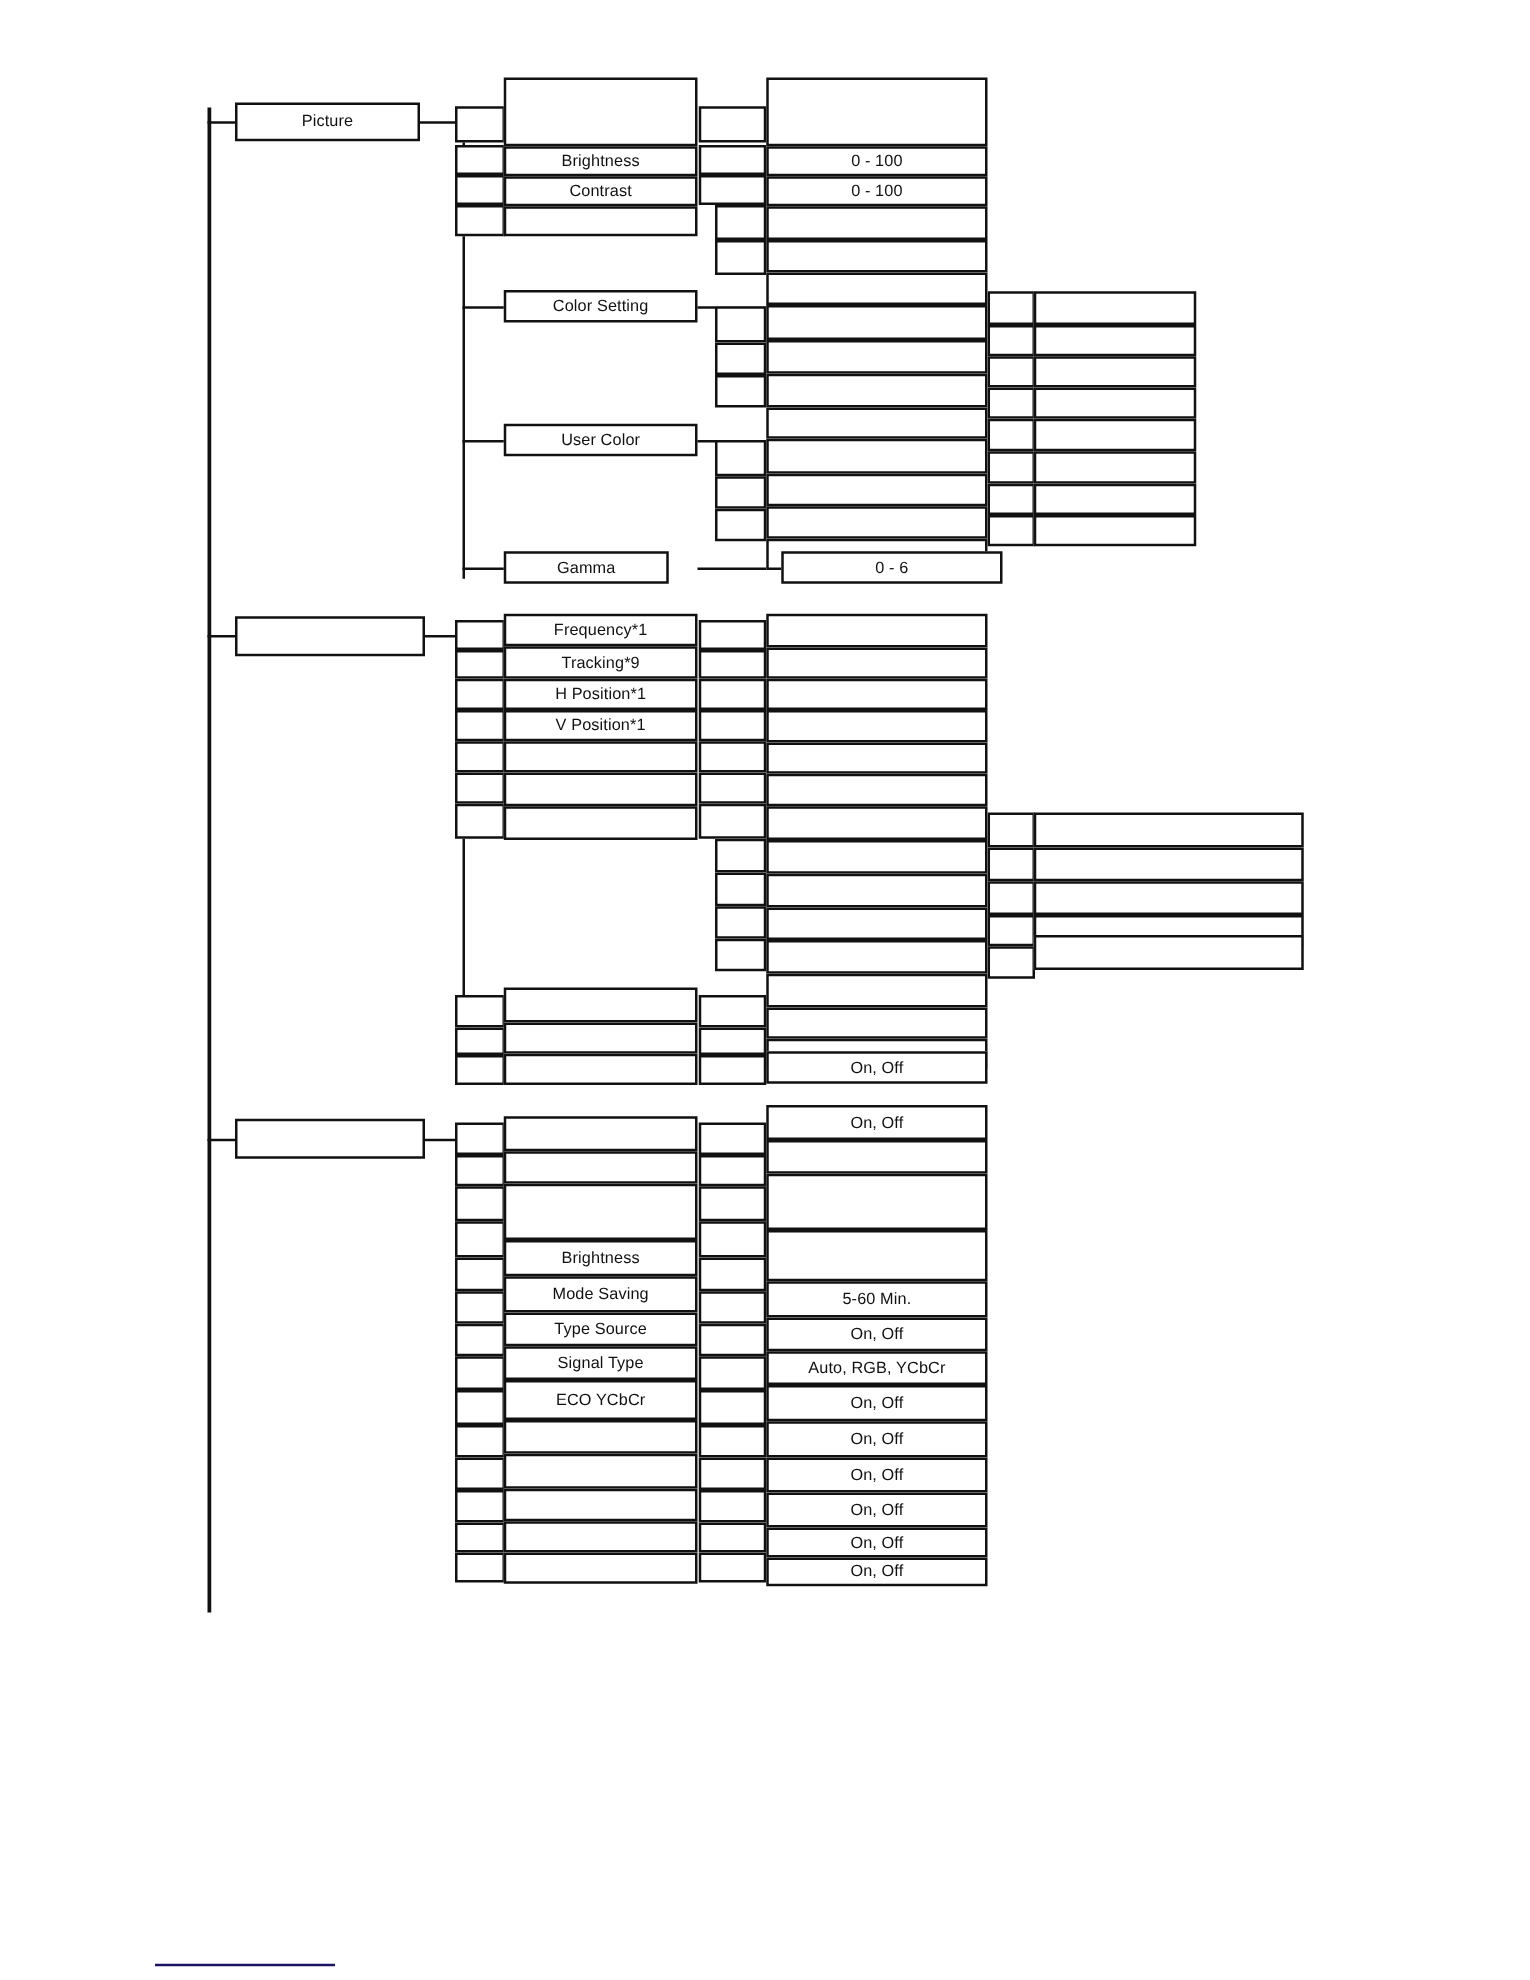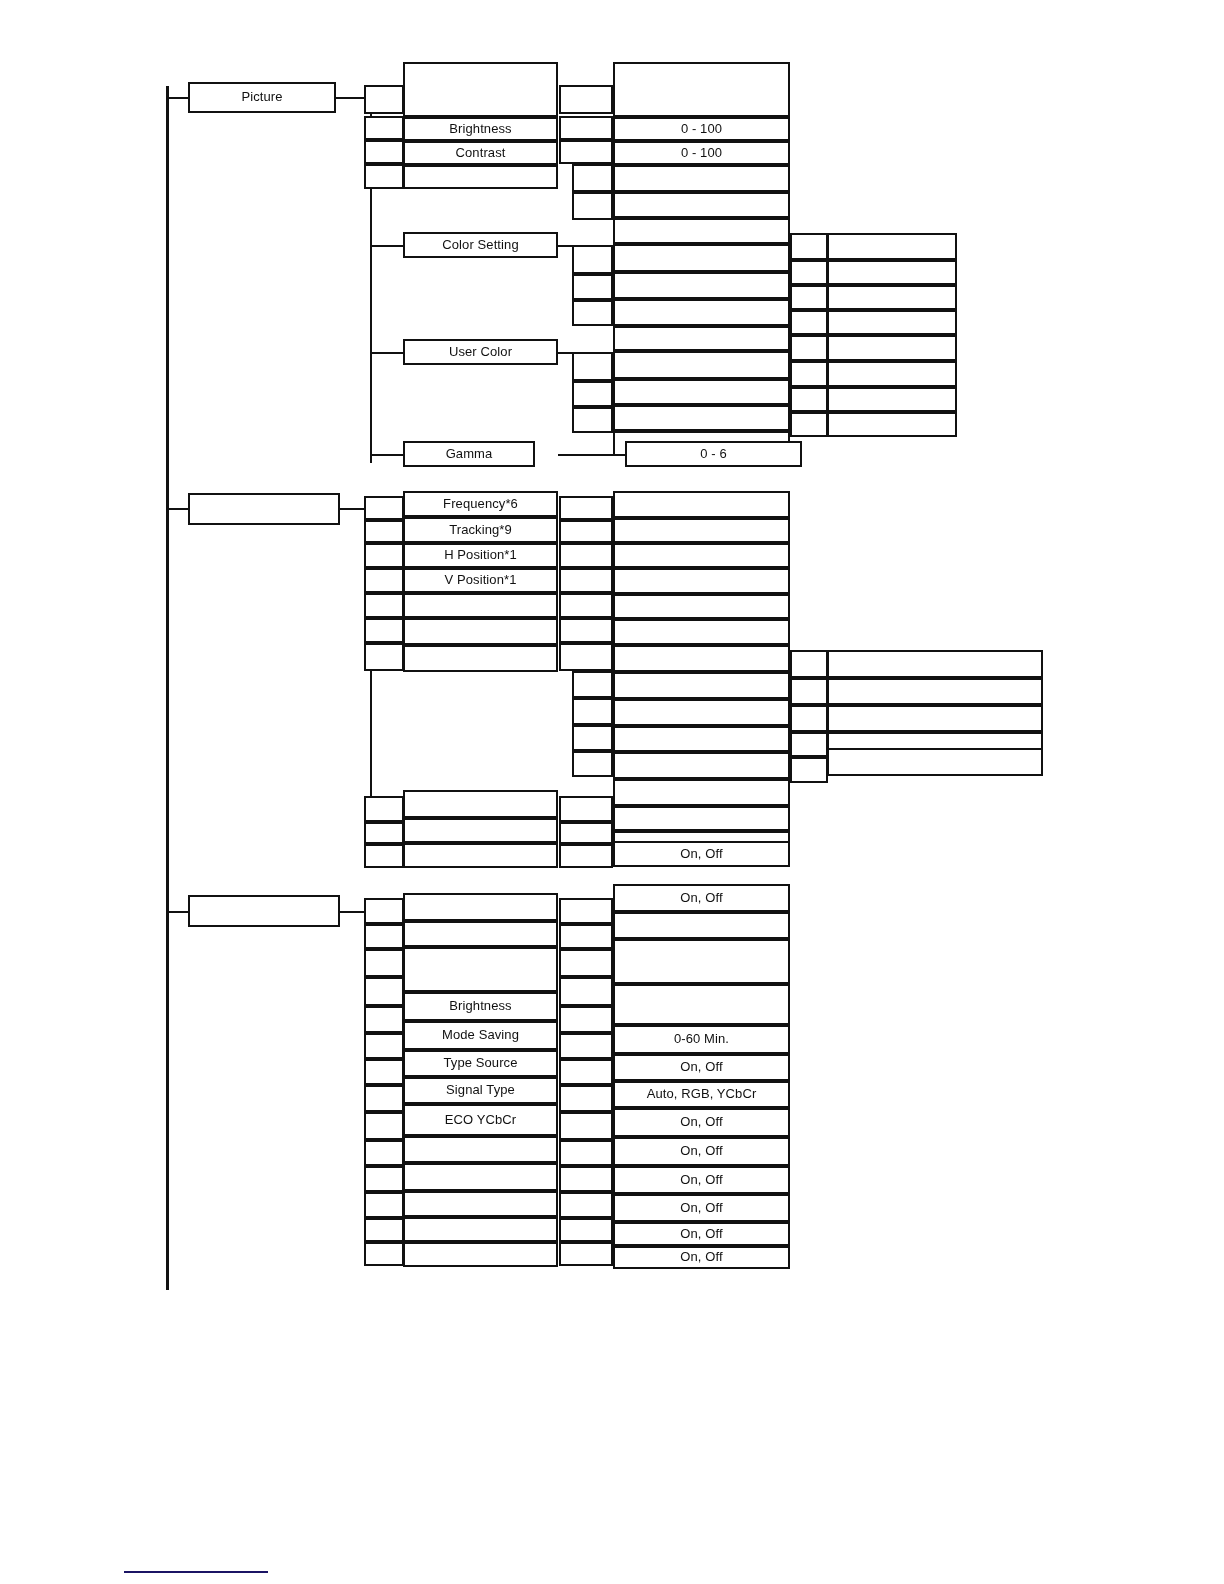--- a/index.html
+++ b/index.html
@@ -151,21 +151,21 @@
   <div class="conn" style="left:364px;top:520px;width:40px;height:23px;"></div>
   <div class="conn" style="left:364px;top:543px;width:40px;height:25px;"></div>
   <div class="conn" style="left:364px;top:568px;width:40px;height:25px;"></div>
   <div class="conn" style="left:364px;top:593px;width:40px;height:25px;"></div>
   <div class="conn" style="left:364px;top:618px;width:40px;height:25px;"></div>
   <div class="conn" style="left:364px;top:643px;width:40px;height:28px;"></div>
   <div class="conn" style="left:364px;top:796px;width:40px;height:26px;"></div>
   <div class="conn" style="left:364px;top:822px;width:40px;height:22px;"></div>
   <div class="conn" style="left:364px;top:844px;width:40px;height:24px;"></div>
 
-  <div class="box" style="left:403px;top:491px;width:155px;height:26px;">Frequency*6</div>
+  <div class="box" style="left:403px;top:491px;width:155px;height:26px;">Frequency*1</div>
   <div class="box" style="left:403px;top:517px;width:155px;height:26px;">Tracking*9</div>
   <div class="box" style="left:403px;top:543px;width:155px;height:25px;">H Position*1</div>
   <div class="box" style="left:403px;top:568px;width:155px;height:25px;">V Position*1</div>
   <div class="box" style="left:403px;top:593px;width:155px;height:25px;"></div>
   <div class="box" style="left:403px;top:618px;width:155px;height:27px;"></div>
   <div class="box" style="left:403px;top:645px;width:155px;height:27px;"></div>
 
   <div class="box" style="left:403px;top:790px;width:155px;height:28px;"></div>
   <div class="box" style="left:403px;top:818px;width:155px;height:25px;"></div>
   <div class="box" style="left:403px;top:843px;width:155px;height:25px;"></div>
@@ -261,21 +261,21 @@
   <div class="conn" style="left:559px;top:1140px;width:54px;height:26px;"></div>
   <div class="conn" style="left:559px;top:1166px;width:54px;height:26px;"></div>
   <div class="conn" style="left:559px;top:1192px;width:54px;height:26px;"></div>
   <div class="conn" style="left:559px;top:1218px;width:54px;height:24px;"></div>
   <div class="conn" style="left:559px;top:1242px;width:54px;height:24px;"></div>
 
   <div class="box" style="left:613px;top:884px;width:177px;height:28px;">On, Off</div>
   <div class="box" style="left:613px;top:912px;width:177px;height:27px;"></div>
   <div class="box" style="left:613px;top:939px;width:177px;height:45px;"></div>
   <div class="box" style="left:613px;top:984px;width:177px;height:41px;"></div>
-  <div class="box" style="left:613px;top:1025px;width:177px;height:29px;">0-60 Min.</div>
+  <div class="box" style="left:613px;top:1025px;width:177px;height:29px;">5-60 Min.</div>
   <div class="box" style="left:613px;top:1054px;width:177px;height:27px;">On, Off</div>
   <div class="box" style="left:613px;top:1081px;width:177px;height:27px;">Auto, RGB, YCbCr</div>
   <div class="box" style="left:613px;top:1108px;width:177px;height:29px;">On, Off</div>
   <div class="box" style="left:613px;top:1137px;width:177px;height:29px;">On, Off</div>
   <div class="box" style="left:613px;top:1166px;width:177px;height:28px;">On, Off</div>
   <div class="box" style="left:613px;top:1194px;width:177px;height:28px;">On, Off</div>
   <div class="box" style="left:613px;top:1222px;width:177px;height:24px;">On, Off</div>
   <div class="box" style="left:613px;top:1246px;width:177px;height:23px;">On, Off</div>
 
   <div class="footrule" style="left:124px;top:1571px;width:144px;"></div>

